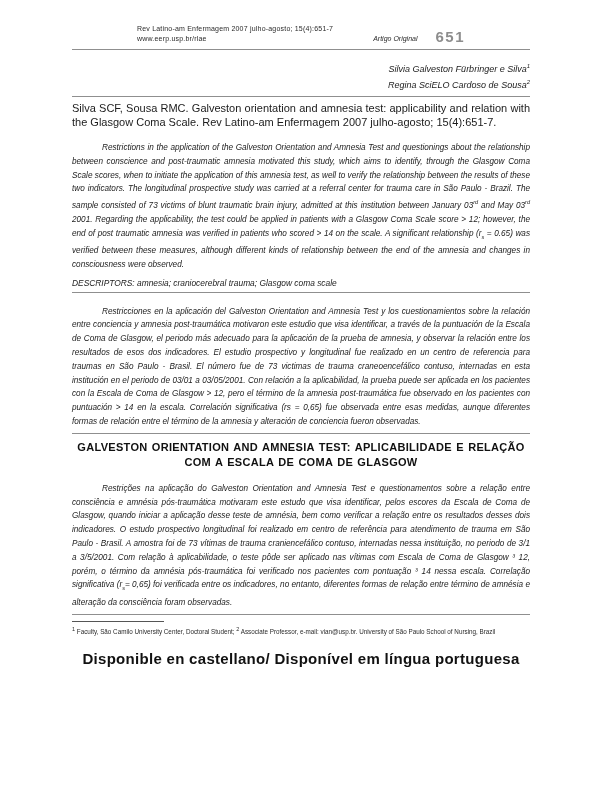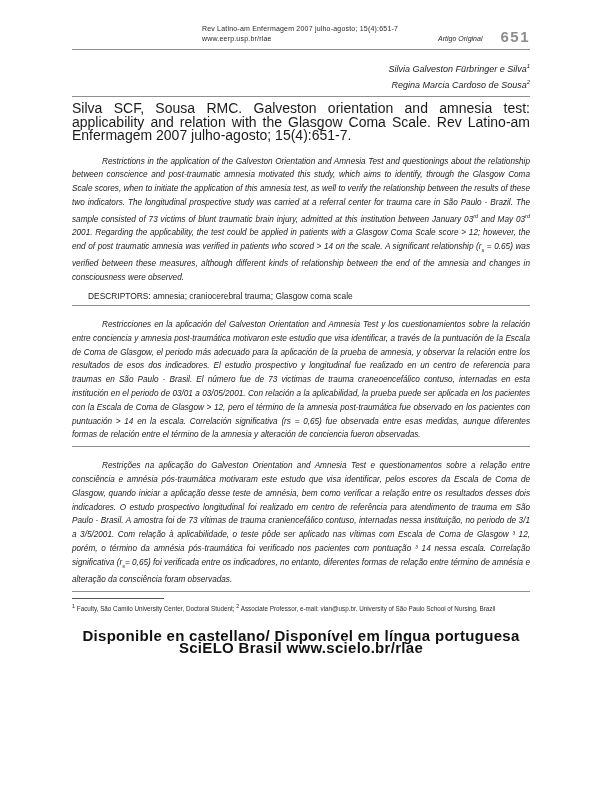--- a/index.html
+++ b/index.html
@@ -6,45 +6,45 @@
   html, body { margin: 0; padding: 0; background: #ffffff; }
   body {
     width: 600px; height: 796px; overflow: hidden;
     font-family: "Liberation Sans", "DejaVu Sans", sans-serif;
     color: #1b1b1b;
   }
   .page {
     position: relative; width: 600px; height: 796px;
     background: #ffffff; padding: 24px 70px 0 72px; overflow: hidden;
   }
-  .hdr { display: flex; justify-content: flex-end; align-items: flex-end; gap: 40px; }
+  .hdr { display: flex; justify-content: center; align-items: flex-end; gap: 40px; }
   .hdr-left { font-size: 7px; line-height: 10px; color: #2a2a2a; letter-spacing: 0.2px; }
   .hdr-right { display: flex; align-items: flex-end; gap: 18px; }
   .article-type { font-style: italic; font-size: 7px; color: #2a2a2a; padding-bottom: 2px; }
   .page-num { font-size: 15px; font-weight: bold; color: #8d8d8d; letter-spacing: 1.5px; line-height: 14px; }
   .rule { height: 0; border: none; border-top: 1px solid #8f8f8f; margin: 0; }
   .rule-hdr { margin-top: 5px; }
   .rule-authors { margin-top: 4px; }
   .rule-sect { margin-top: 4px; }
   .title {
     margin: 0; font-size: 11px; font-weight: bold; text-align: center;
     line-height: 15px; letter-spacing: 0.3px; word-spacing: 1px; color: #111;
   }
   .title-en { margin-top: 26px; }
   .title-sect { margin-top: 6px; }
   .authors { margin-top: 10px; text-align: right; font-style: italic; font-size: 9px; line-height: 13px; color: #222; }
   .authors sup { font-size: 6px; }
-  .citation { margin: 5px 0 4px; font-size: 14px; line-height: 13.5px; text-align: justify; color: #1b1b1b; }
+  .citation { margin: 5px 0 4px; font-size: 11px; line-height: 13.5px; text-align: justify; color: #1b1b1b; }
   .abstract {
     margin: 12px 0 0; font-size: 8.2px; font-style: italic; line-height: 13.8px;
     text-align: justify; text-indent: 30px; color: #1b1b1b;
   }
   .abstract sup, .footnote sup { font-size: 5.5px; }
   .abstract sub { font-size: 5.5px; }
-  .descriptors { margin: 6px 16px 0; font-size: 8.4px; color: #1b1b1b; }
+  .descriptors { margin: 6px 0 0; font-size: 8.4px; font-style: italic; color: #1b1b1b; }
   .footnote-sep { width: 92px; height: 0; border: none; border-top: 1px solid #555; margin-top: 6px; }
   .footnote { margin: 3px 0 0; font-size: 6.3px; line-height: 9px; color: #2a2a2a; }
   .availability { margin-top: 17px; text-align: center; font-weight: bold; font-size: 15px; line-height: 11.5px; color: #111; letter-spacing: 0.3px; }
 </style>
 </head>
 <body>
 
 <div class="page">
 
   <div class="hdr">
@@ -55,37 +55,37 @@
     <div class="hdr-right">
       <span class="article-type">Artigo Original</span>
       <span class="page-num">651</span>
     </div>
   </div>
   <div class="rule rule-hdr"></div>
 
 
   <div class="authors">
     <div><span>Silvia Galveston Fürbringer e Silva</span><sup>1</sup></div>
-    <div><span>Regina Marcia Cardoso de Sousa</span><sup>2</sup></div>
+    <div><span>Regina SciELO Cardoso de Sousa</span><sup>2</sup></div>
   </div>
   <div class="rule rule-authors"></div>
 
   <p class="citation">Silva SCF, Sousa RMC. Galveston orientation and amnesia test: applicability and relation with the Glasgow Coma Scale. Rev Latino-am Enfermagem 2007 julho-agosto; 15(4):651-7.</p>
 
   <p class="abstract">Restrictions in the application of the Galveston Orientation and Amnesia Test and questionings about the relationship between conscience and post-traumatic amnesia motivated this study, which aims to identify, through the Glasgow Coma Scale scores, when to initiate the application of this amnesia test, as well to verify the relationship between the results of these two indicators. The longitudinal prospective study was carried at a referral center for trauma care in São Paulo - Brazil. The sample consisted of 73 victims of blunt traumatic brain injury, admitted at this institution between January 03<sup>rd</sup> and May 03<sup>rd</sup> 2001. Regarding the applicability, the test could be applied in patients with a Glasgow Coma Scale score &gt; 12; however, the end of post traumatic amnesia was verified in patients who scored &gt; 14 on the scale. A significant relationship (r<sub>s</sub> = 0.65) was verified between these measures, although different kinds of relationship between the end of the amnesia and changes in consciousness were observed.</p>
   <p class="descriptors">DESCRIPTORS: amnesia; craniocerebral trauma; Glasgow coma scale</p>
   <div class="rule rule-sect"></div>
 
   <p class="abstract">Restricciones en la aplicación del Galveston Orientation and Amnesia Test y los cuestionamientos sobre la relación entre conciencia y amnesia post-traumática motivaron este estudio que visa identificar, a través de la puntuación de la Escala de Coma de Glasgow, el periodo más adecuado para la aplicación de la prueba de amnesia, y observar la relación entre los resultados de esos dos indicadores. El estudio prospectivo y longitudinal fue realizado en un centro de referencia para traumas en São Paulo - Brasil. El número fue de 73 victimas de trauma craneoencefálico contuso, internadas en esta institución en el periodo de 03/01 a 03/05/2001. Con relación a la aplicabilidad, la prueba puede ser aplicada en los pacientes con la Escala de Coma de Glasgow &gt; 12, pero el término de la amnesia post-traumática fue observado en los pacientes con puntuación &gt; 14 en la escala. Correlación significativa (rs = 0,65) fue observada entre esas medidas, aunque diferentes formas de relación entre el término de la amnesia y alteración de conciencia fueron observadas.</p>
   <div class="rule rule-sect"></div>
 
+  <h2 class="title title-sect">GALVESTON ORIENTATION AND AMNESIA TEST: APLICABILIDADE E RELAÇÃO COM A ESCALA DE COMA DE GLASGOW</h2>
   <p class="abstract">Restrições na aplicação do Galveston Orientation and Amnesia Test e questionamentos sobre a relação entre consciência e amnésia pós-traumática motivaram este estudo que visa identificar, pelos escores da Escala de Coma de Glasgow, quando iniciar a aplicação desse teste de amnésia, bem como verificar a relação entre os resultados desses dois indicadores. O estudo prospectivo longitudinal foi realizado em centro de referência para atendimento de trauma em São Paulo - Brasil. A amostra foi de 73 vítimas de trauma craniencefálico contuso, internadas nessa instituição, no periodo de 3/1 a 3/5/2001. Com relação à aplicabilidade, o teste pôde ser aplicado nas vítimas com Escala de Coma de Glasgow ³ 12, porém, o término da amnésia pós-traumática foi verificado nos pacientes com pontuação ³ 14 nessa escala. Correlação significativa (r<sub>s</sub>= 0,65) foi verificada entre os indicadores, no entanto, diferentes formas de relação entre término de amnésia e alteração da consciência foram observadas.</p>
   <div class="rule rule-sect"></div>
 
   <div class="footnote-sep"></div>
   <p class="footnote"><sup>1</sup> Faculty, São Camilo University Center, Doctoral Student; <sup>2</sup> Associate Professor, e-mail: vian@usp.br. University of São Paulo School of Nursing, Brazil</p>
 
   <div class="availability">
     <div>Disponible en castellano/ Disponível em língua portuguesa</div>
-    <div>SciELO Brasil www.scielo.br/rlae</div>
   </div>
 
 </div>
 
 </body></html>

